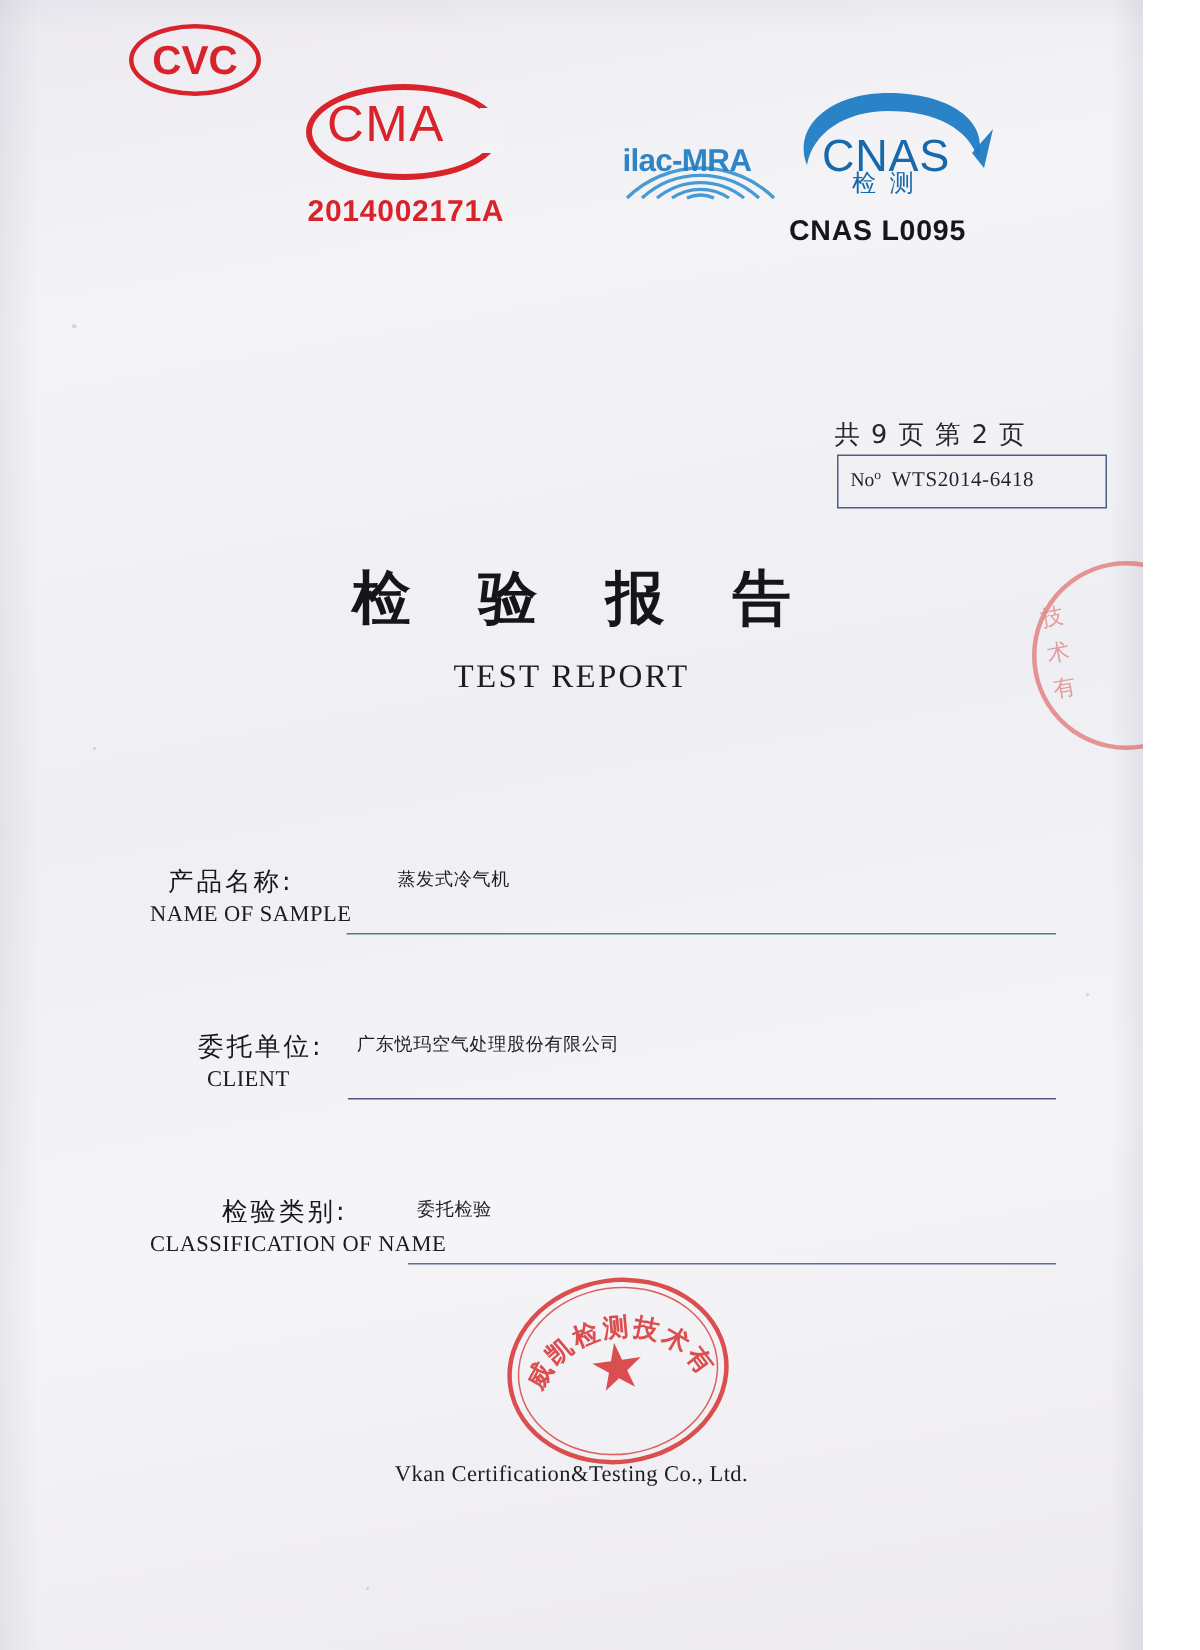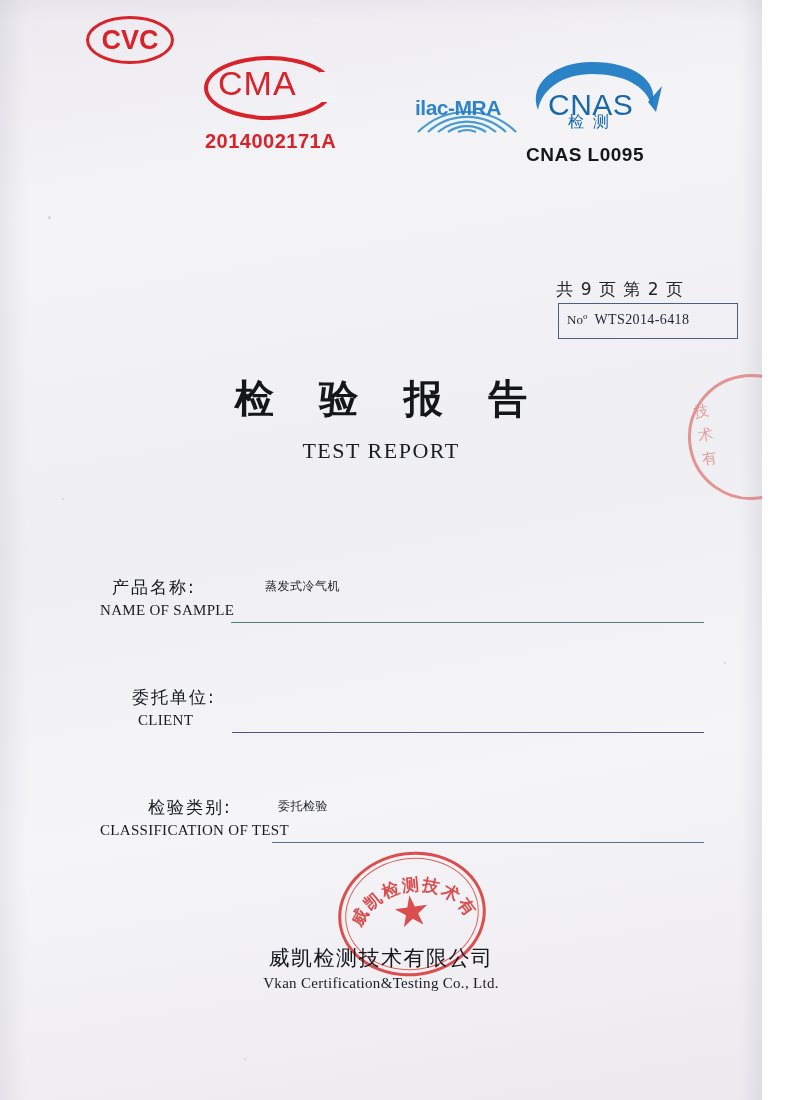--- a/index.html
+++ b/index.html
@@ -458,26 +458,27 @@
   <div class="field" id="field-sample">
     <div class="label-cn">产品名称:</div>
     <div class="label-en">NAME OF SAMPLE</div>
     <div class="value">蒸发式冷气机</div>
     <div class="rule"></div>
   </div>
 
   <div class="field" id="field-client">
     <div class="label-cn">委托单位:</div>
     <div class="label-en">CLIENT</div>
+    <div class="value">广东悦玛空气处理股份有限公司</div>
     <div class="rule"></div>
   </div>
 
   <div class="field" id="field-class">
     <div class="label-cn">检验类别:</div>
-    <div class="label-en">CLASSIFICATION OF TEST</div>
+    <div class="label-en">CLASSIFICATION OF NAME</div>
     <div class="value">委托检验</div>
     <div class="rule"></div>
   </div>
 
   <div class="stamp">
     <div class="ring-outer"></div>
     <div class="ring-inner"></div>
     <div class="star"></div>
     <svg viewBox="0 0 148 124">
       <defs>
@@ -486,20 +487,19 @@
       <text>
         <textPath href="#sealArc" startOffset="4%">威凯检测技术有限</textPath>
       </text>
     </svg>
   </div>
 
   <div class="stamp-edge">
     <div class="g">技<br>术<br>有</div>
   </div>
 
-  <div class="company-cn">威凯检测技术有限公司</div>
   <div class="company-en">Vkan Certification&amp;Testing Co., Ltd.</div>
 
   <div class="speck" style="left:48px;top:216px;width:3px;height:3px;"></div>
   <div class="speck" style="left:62px;top:498px;width:2px;height:2px;"></div>
   <div class="speck" style="left:724px;top:662px;width:2px;height:2px;"></div>
   <div class="speck" style="left:244px;top:1058px;width:2px;height:2px;"></div>
 </div>
 
 </body></html>

